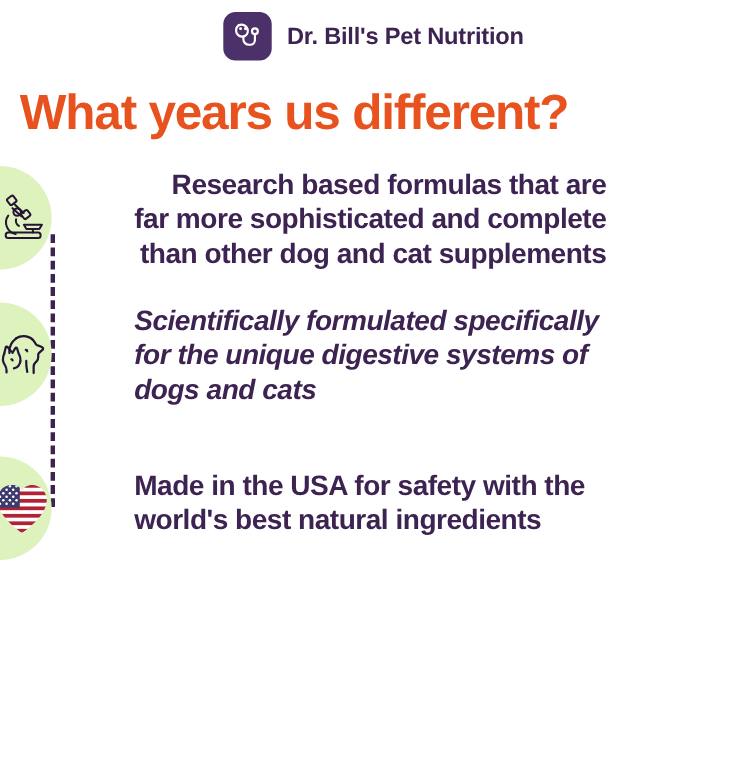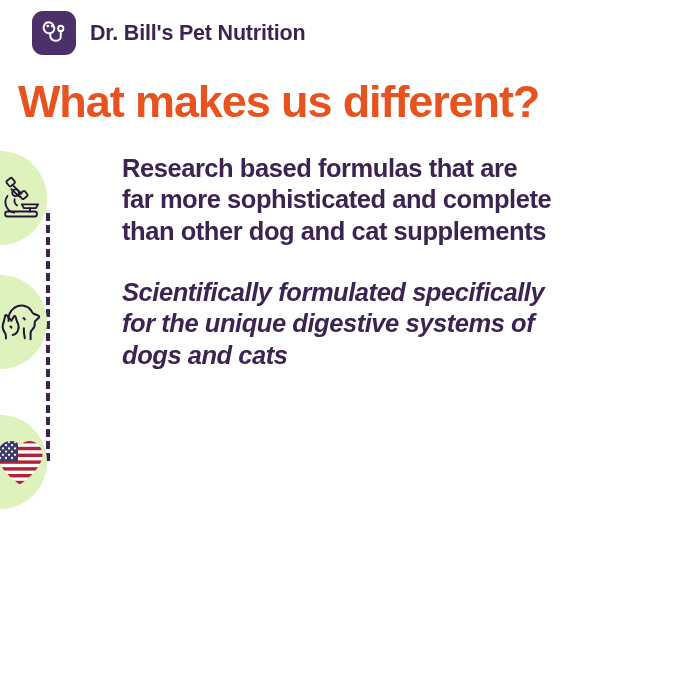--- a/index.html
+++ b/index.html
@@ -12,24 +12,24 @@
     height: 690px;
     overflow: hidden;
     font-family: "Liberation Sans", sans-serif;
     position: relative;
   }
 
   
   .brand-header {
     display: flex;
     align-items: center;
+    justify-content: center;
     gap: 14px;
     padding-top: 9px;
     height: 48px;
-    margin-left: 32px;
   }
   .brand-logo {
     width: 44px;
     height: 44px;
     border-radius: 11px;
     background: #4b3069;
     display: flex;
     align-items: center;
     justify-content: center;
     flex: none;
@@ -93,21 +93,21 @@
   .feature-text {
     margin-left: 75px;
     margin-top: 4px;
     font-size: 25.5px;
     font-weight: bold;
     color: #3d2352;
     line-height: 1.23;
     letter-spacing: -0.45px;
     white-space: pre-line;
   }
-  .row-1 .feature-text { margin-top: 2px; }
+  .row-1 .feature-text { margin-top: 2px; text-align: right; }
   .row-2 .feature-text { margin-top: 12px; }
   .row-3 .feature-text { margin-top: 2px; }
   .row-4 .feature-text { margin-top: 12px; }
   .row-3 { min-height: 140px; font-style: italic; }
 </style>
 </head>
 <body>
 
 <div class="brand-header">
   <div class="brand-logo">
@@ -118,21 +118,21 @@
         <path d="M12 16.2 v2.6 a5.4 5.4 0 0 0 5.4 5.4 h1.2 a4.6 4.6 0 0 0 4.6-4.6 v-4.1"></path>
         <circle cx="23.2" cy="11.1" r="2.8"></circle>
       </g>
       <circle cx="9.3" cy="8.6" r="1.45" fill="#ffffff"></circle>
       <circle cx="14.0" cy="8.6" r="1.45" fill="#ffffff"></circle>
     </svg>
   </div>
   <div class="brand-name">Dr. Bill's Pet Nutrition</div>
 </div>
 
-<h1 class="headline">What makes us different?</h1>
+<h1 class="headline">What years us different?</h1>
 
 <div class="features">
 
   <div class="dash-line"></div>
 
   <div class="feature-row row-1">
     <div class="icon-badge">
       <svg width="50" height="50" viewBox="0 0 52 52" aria-hidden="true">
         <g fill="none" stroke="#241436" stroke-width="1.9" stroke-linecap="round" stroke-linejoin="round">
           <rect x="12.6" y="6.0" width="7.4" height="7.0" rx="1.6" transform="rotate(-38 16.3 9.5)"></rect>
@@ -219,15 +219,17 @@
               <circle cx="9.0" cy="17.8" r="1.15"></circle>
             <circle cx="15.0" cy="17.8" r="1.15"></circle>
               <circle cx="21.0" cy="17.8" r="1.15"></circle>
             <circle cx="6.0" cy="21.0" r="1.15"></circle>
               <circle cx="12.0" cy="21.0" r="1.15"></circle>
             <circle cx="18.0" cy="21.0" r="1.15"></circle>
           </g>
         </g>
       </svg>
     </div>
+    <div class="feature-text">Made in the USA for safety with the
+world's best natural ingredients</div>
   </div>
 
 </div>
 
 </body></html>

